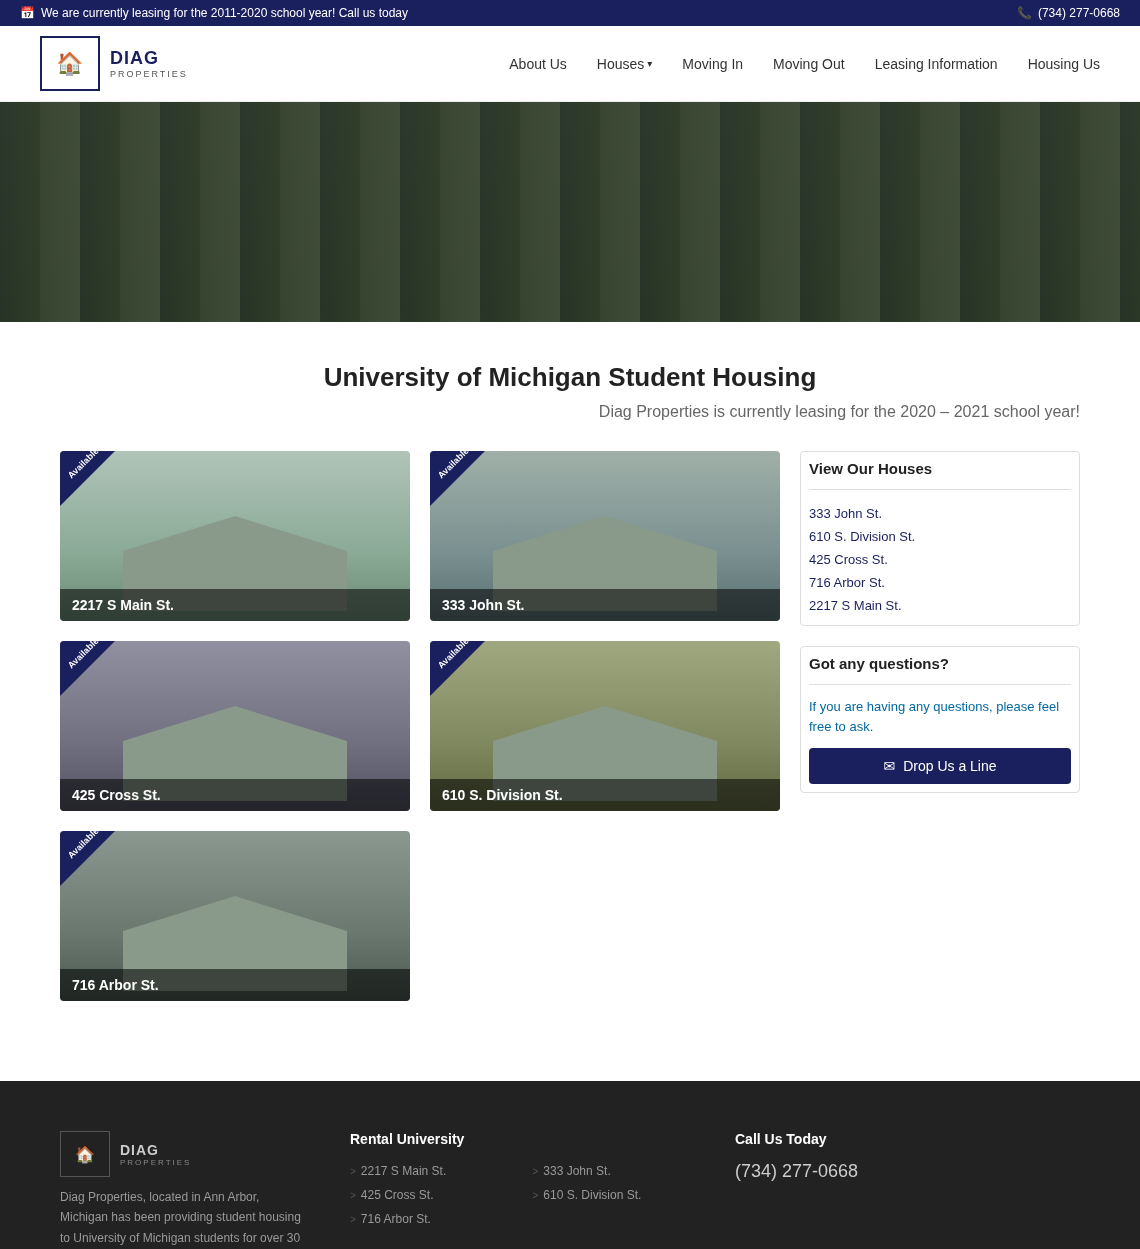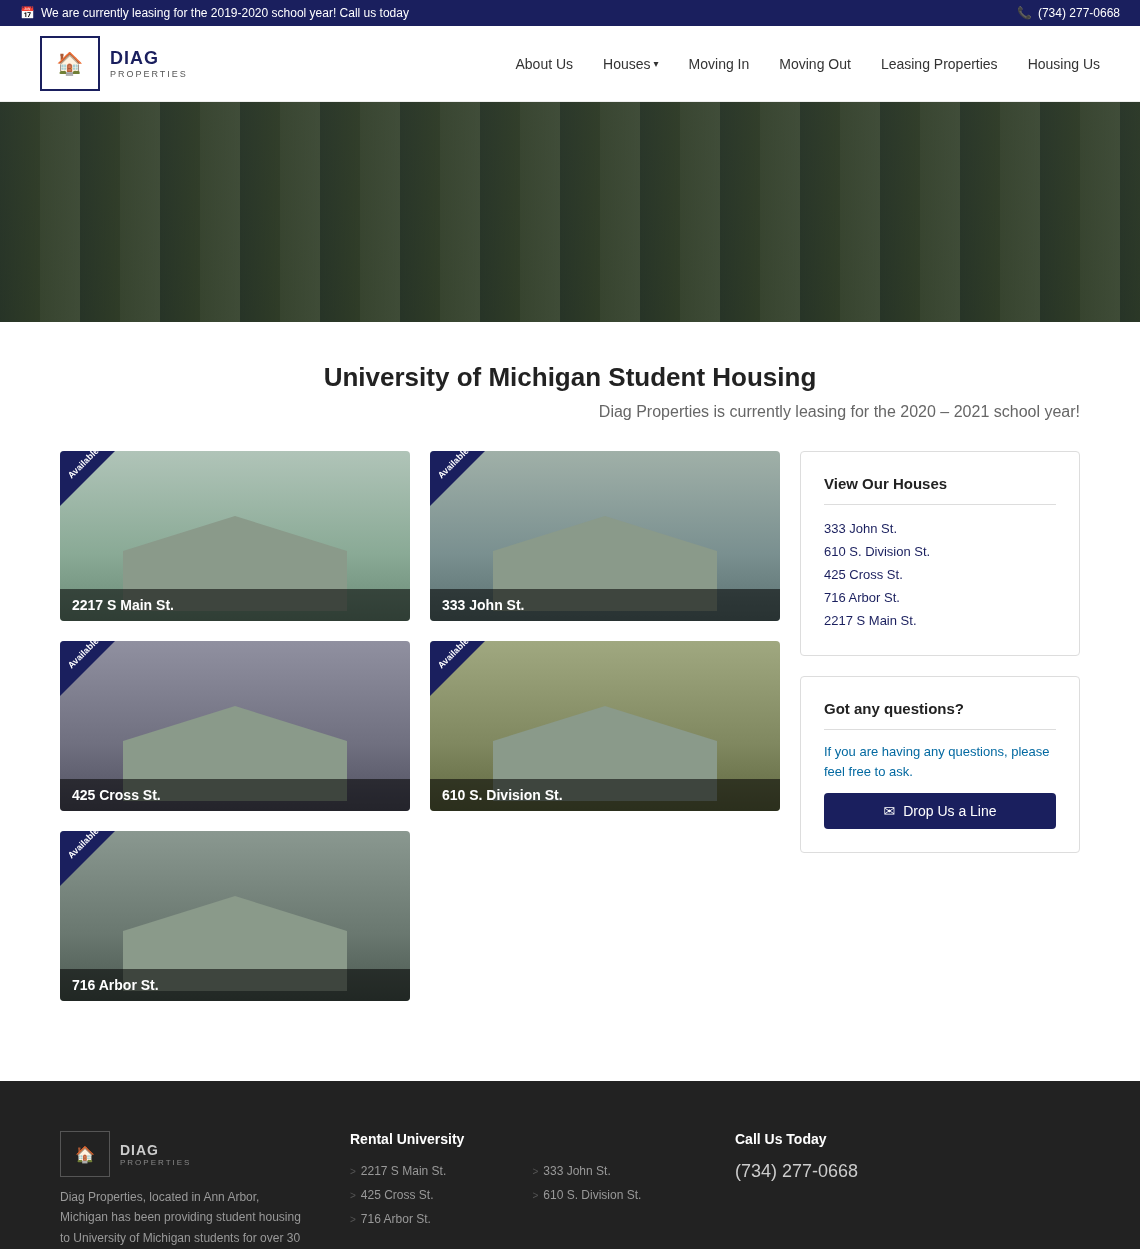--- a/index.html
+++ b/index.html
@@ -112,21 +112,21 @@
       transform-origin: center center;
       white-space: nowrap;
       line-height: 1;
     }
 
     
     .sidebar { grid-column: 3; grid-row: 1 / 4; }
     .sidebar-box {
       border: 1px solid #ddd;
       border-radius: 4px;
-      padding: 23px;
+      padding: 8px;
       margin-bottom: 20px;
     }
     .sidebar-box h3 { font-size: 15px; font-weight: 700; margin-bottom: 12px; color: #222; }
     .sidebar-box ul { list-style: none; }
     .sidebar-box ul li { padding: 4px 0; font-size: 13px; color: #444; }
     .sidebar-box ul li a { color: #1a1f5e; text-decoration: none; }
 
     .question-text { font-size: 13px; color: #0369a1; margin-bottom: 12px; line-height: 1.5; }
     .drop-line-btn {
       display: flex; align-items: center; justify-content: center; gap: 8px;
@@ -183,21 +183,21 @@
     }
     .col-left { display: flex; flex-direction: column; gap: 20px; }
     .col-right { display: flex; flex-direction: column; gap: 20px; }
   </style>
 </head>
 <body>
 
 <div class="top-bar">
   <div class="top-bar-left">
     <span>📅</span>
-    <span>We are currently leasing for the 2019-2020 school year! Call us today</span>
+    <span>We are currently leasing for the 2011-2020 school year! Call us today</span>
   </div>
   <div class="top-bar-right">
     <span>📞</span>
     <span>(734) 277-0668</span>
   </div>
 </div>
 
 <header class="header">
   <div class="logo-area">
     <div class="logo-box">
@@ -209,21 +209,21 @@
     </div>
   </div>
   <nav>
     <a href="#">About Us</a>
     <a href="#">
       <span>Houses</span>
       <span class="nav-dropdown-arrow">▾</span>
     </a>
     <a href="#">Moving In</a>
     <a href="#">Moving Out</a>
-    <a href="#">Leasing Properties</a>
+    <a href="#">Leasing Information</a>
     <a href="#">Housing Us</a>
   </nav>
 </header>
 
 <div class="hero">
   <div class="hero-img-sim"></div>
 </div>
 
 <div class="main-content">
   <h1 class="section-title">University of Michigan Student Housing</h1>

